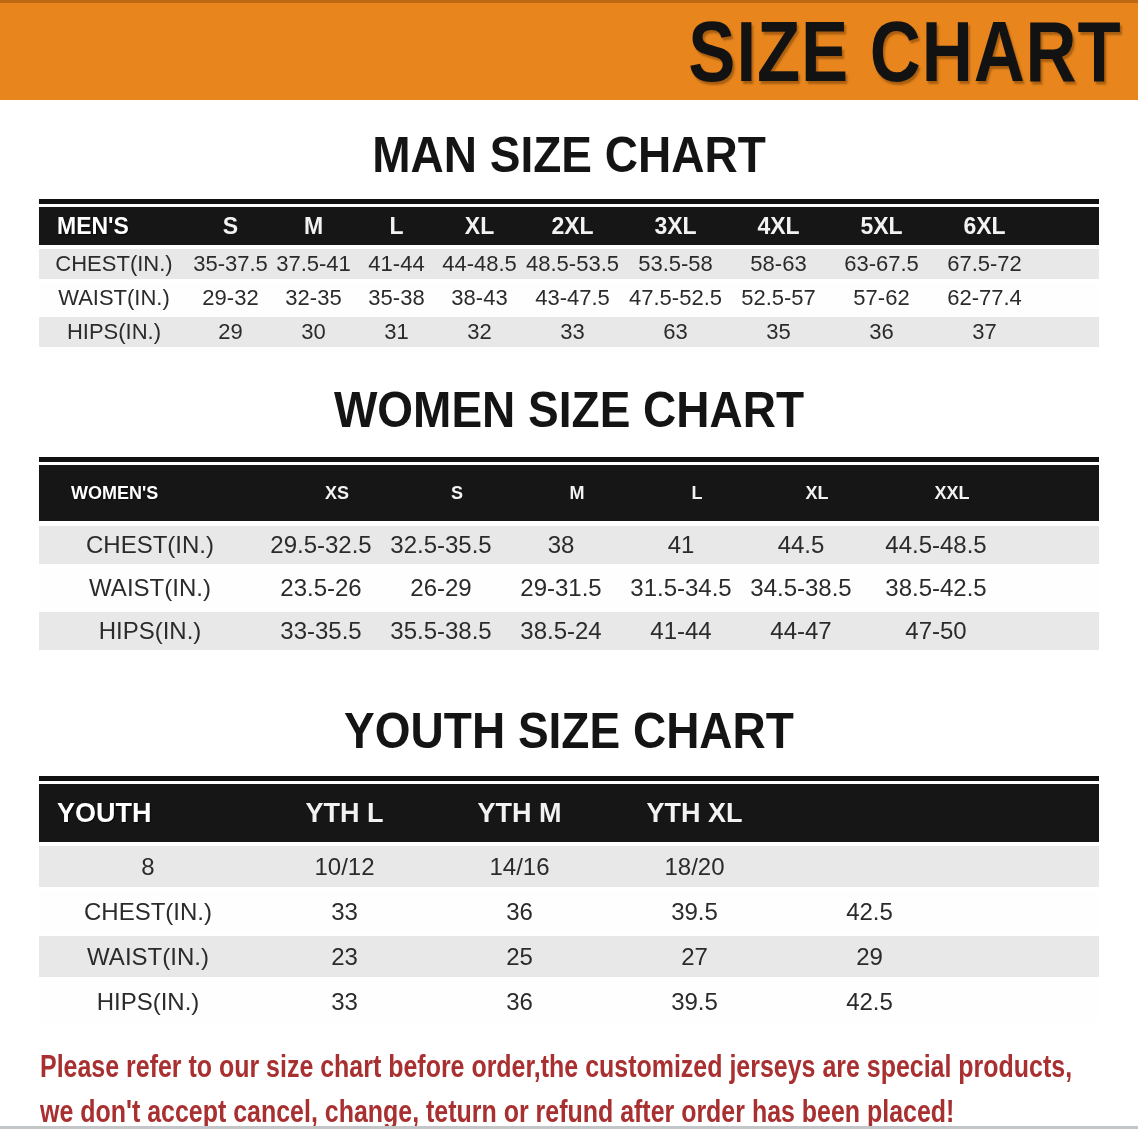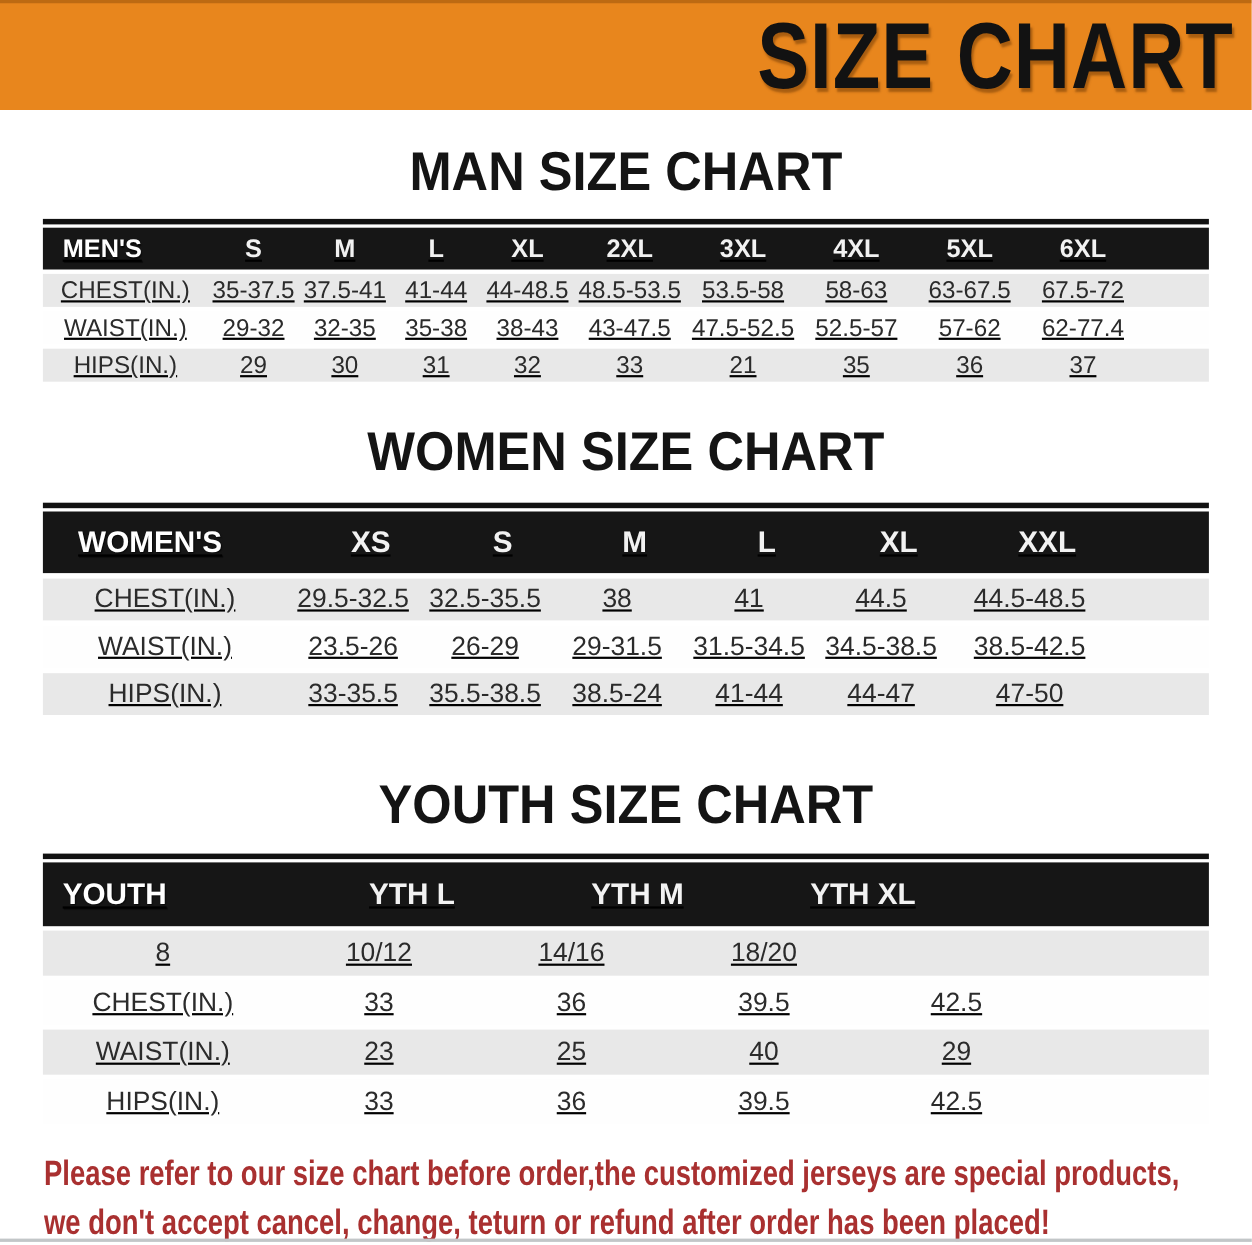--- a/index.html
+++ b/index.html
@@ -36,21 +36,21 @@
   #men-heading   { margin-top: 32px; }
   #women-heading { margin-top: 40px; }
   #youth-heading { margin-top: 58px; }
 
   
   .size-table {
     margin: 0 39px; width: 1060px;
     border-top: 5px solid #111;
     padding-top: 3px;
   }
-  .trow { display: grid; align-items: center; text-decoration: underline; }
+  .trow { display: grid; align-items: center; }
   .trow.gray  { background: #e8e8e8; }
   .trow.white { background: #fefefe; }
   .thead-row  { background: #161616; }
   .tcell {
     text-align: center; color: #2b2b2b;
     white-space: nowrap; overflow: hidden;
   }
   .thead-row .tcell { color: #f2f2f2; font-weight: 600; }
   .thead-row .tlabel {
     text-align: left; padding-left: 18px;
@@ -67,33 +67,33 @@
   #men-table .thead-row .tlabel { font-size: 30px; }
   #men-table .thead-row .tcell { font-size: 23px; }
   #men-table .trow { height: 30px; font-size: 22px; }
   #men-table .thead-row { height: 38px; }
 
   
   #women-table { margin-top: 24px; }
   #women-table .trow { grid-template-columns: 222px repeat(5, 120px) 150px; }
   #women-table .thead-row { height: 56px; margin-bottom: 5px; }
   #women-table .thead-row .tlabel { font-size: 31px; }
-  #women-table .thead-row .tcell { font-size: 27px; padding-left: 32px; }
+  #women-table .thead-row .tcell { font-size: 18px; padding-left: 32px; }
   #women-table .trow { height: 38px; font-size: 24px; margin-bottom: 5px; }
   #women-table .thead-row { height: 56px; }
   #women-table .trow:last-child { margin-bottom: 0; }
 
   
   #youth-table { margin-top: 22px; }
   #youth-table .trow { grid-template-columns: 218px repeat(4, 175px); }
   #youth-table .thead-row { height: 58px; }
   #youth-table .thead-row .tlabel { font-size: 30px; }
   #youth-table .thead-row .tcell { font-size: 27px; }
   #youth-table .trow { height: 41px; font-size: 24px; }
-  #youth-table .thead-row { height: 58px; gap: 30px; }
+  #youth-table .thead-row { height: 58px; }
 
   
   .disclaimer {
     margin: 22px 0 0 40px;
     color: #a93030;
   }
   .disclaimer-line {
     display: block;
     font-size: 32px; font-weight: 600; line-height: 45px;
     transform: scaleX(0.78); transform-origin: left center;
@@ -150,21 +150,21 @@
       <div class="tcell">57-62</div>
       <div class="tcell">62-77.4</div>
     </div>
     <div class="trow gray">
       <div class="tcell tlabel">HIPS(IN.)</div>
       <div class="tcell">29</div>
       <div class="tcell">30</div>
       <div class="tcell">31</div>
       <div class="tcell">32</div>
       <div class="tcell">33</div>
-      <div class="tcell">21</div>
+      <div class="tcell">63</div>
       <div class="tcell">35</div>
       <div class="tcell">36</div>
       <div class="tcell">37</div>
     </div>
   </div>
 
 <div class="section-heading" id="women-heading">WOMEN SIZE CHART</div>
 <div class="size-table" id="women-table">
     <div class="trow thead-row">
       <div class="tcell tlabel">WOMEN'S</div>
@@ -222,21 +222,21 @@
       <div class="tcell tlabel">CHEST(IN.)</div>
       <div class="tcell">33</div>
       <div class="tcell">36</div>
       <div class="tcell">39.5</div>
       <div class="tcell">42.5</div>
     </div>
     <div class="trow gray">
       <div class="tcell tlabel">WAIST(IN.)</div>
       <div class="tcell">23</div>
       <div class="tcell">25</div>
-      <div class="tcell">40</div>
+      <div class="tcell">27</div>
       <div class="tcell">29</div>
     </div>
     <div class="trow white">
       <div class="tcell tlabel">HIPS(IN.)</div>
       <div class="tcell">33</div>
       <div class="tcell">36</div>
       <div class="tcell">39.5</div>
       <div class="tcell">42.5</div>
     </div>
   </div>

